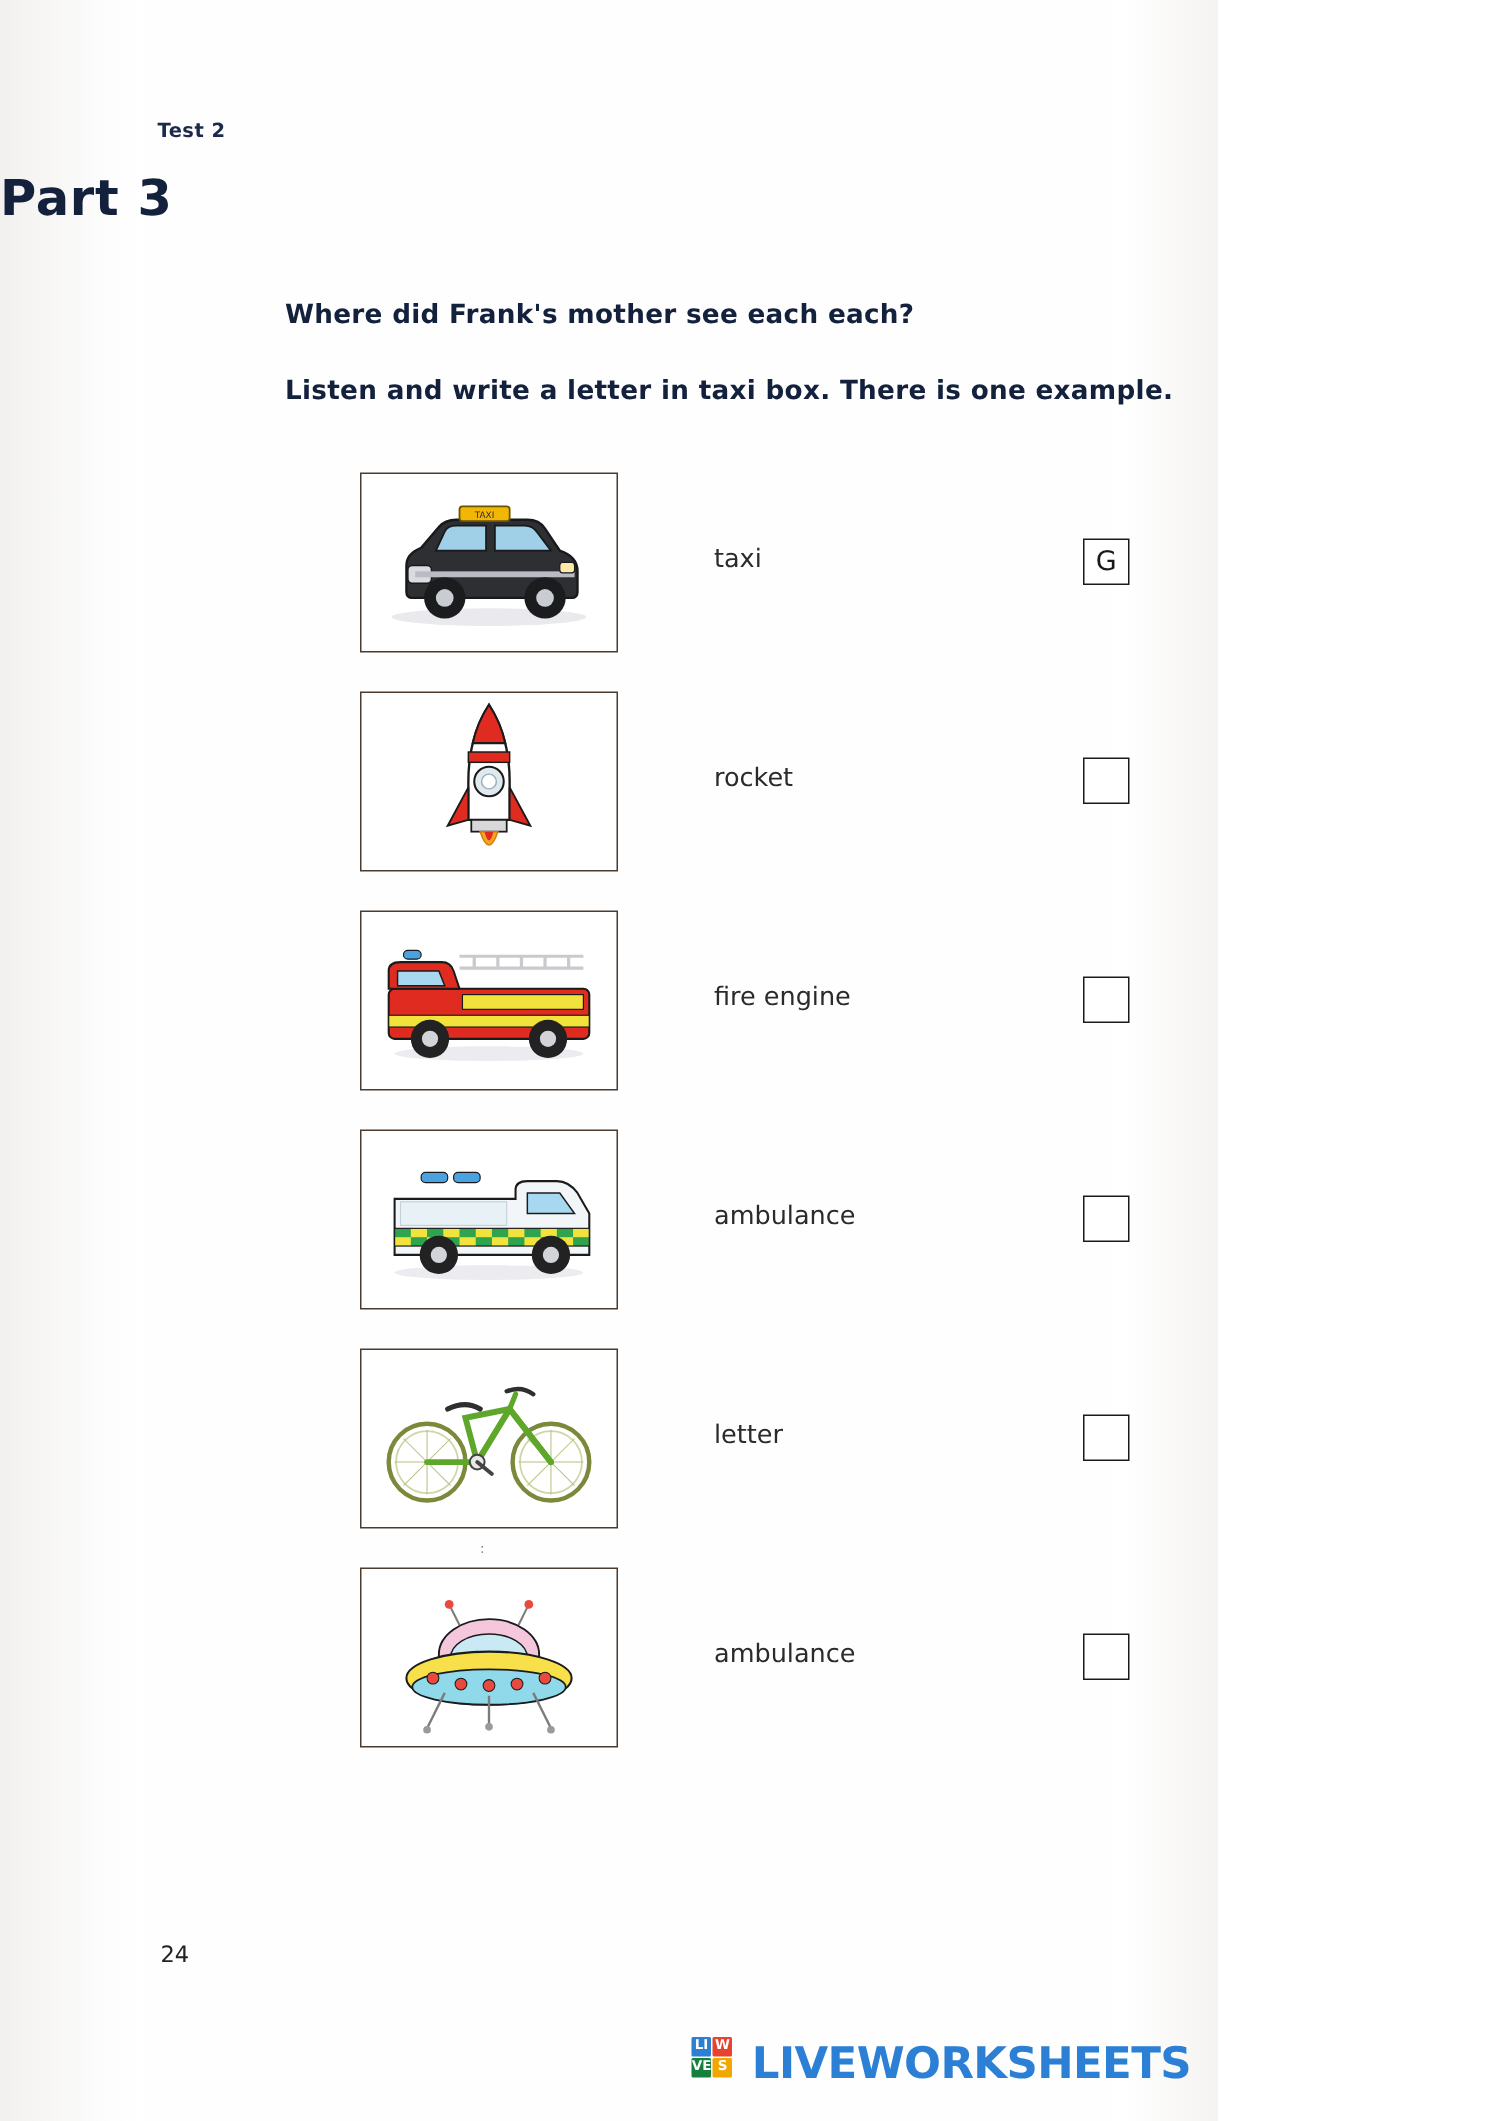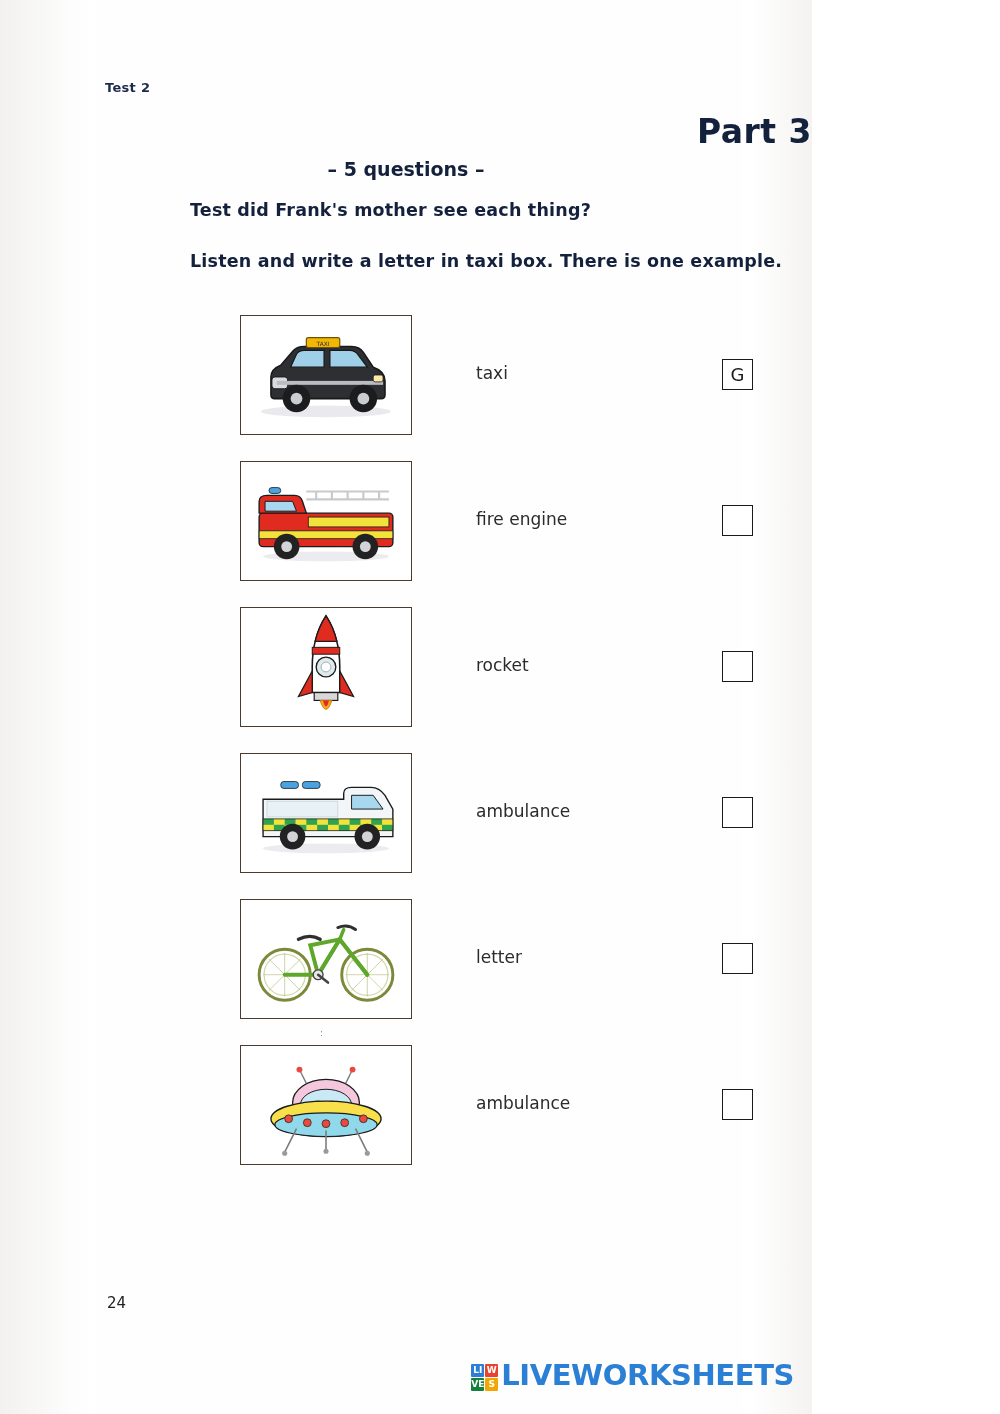--- a/index.html
+++ b/index.html
@@ -40,21 +40,21 @@
     top: 80px;
     font-size: 13px;
     font-weight: bold;
     color: #1c2a4a;
     letter-spacing: 0.3px;
   }
   .part-title {
     position: absolute;
     left: 0; right: 0;
     top: 112px;
-    text-align: right;
+    text-align: left;
     font-size: 33px;
     font-weight: bold;
     color: #14213d;
     letter-spacing: 0.5px;
   }
   .part-sub {
     position: absolute;
     left: 0; right: 0;
     top: 158px;
     text-align: center;
@@ -123,22 +123,22 @@
     left: 107px;
     top: 1294px;
     font-size: 15px;
     color: #222222;
   }
   .brand {
     position: absolute;
     right: 18px;
     bottom: 22px;
     display: flex;
-    align-items: flex-end;
-    gap: 2px;
+    align-items: flex-start;
+    gap: 12px;
   }
   .brand-mark {
     display: inline-block;
     width: 28px;
     height: 28px;
     position: relative;
   }
   .brand-mark span {
     position: absolute;
     width: 13px;
@@ -170,23 +170,22 @@
 </style>
 </head>
 <body>
 
 <div class="page">
   <div class="scan-edge-left"></div>
   <div class="scan-edge-right"></div>
 
   <div class="test-label">Test 2</div>
   <div class="part-title">Part 3</div>
-  <div class="part-sub">– 5 questions –</div>
-
-  <div class="instruction instruction-1">Test did Frank's mother see each thing?</div>
+
+  <div class="instruction instruction-1">Where did Frank's mother see each each?</div>
   <div class="instruction instruction-2">Listen and write a letter in taxi box. There is one example.</div>
 
   <div class="rows">
 
     <div class="row">
       <div class="pic-frame">
         <svg viewBox="0 0 172 120">
           <rect x="0" y="0" width="172" height="120" fill="#ffffff"></rect>
           <ellipse cx="86" cy="97" rx="66" ry="6" fill="#e9e9ee"></ellipse>
           <path d="M30 80 L30 62 Q30 54 40 50 L52 36 Q56 31 64 31 L112 31 Q120 31 124 37 L134 52 Q146 56 146 66 L146 80 Q146 84 142 84 L34 84 Q30 84 30 80 Z" fill="#2d2f33" stroke="#18191b" stroke-width="1.6"></path>
@@ -198,20 +197,40 @@
           <rect x="36" y="66" width="108" height="4" fill="#b9bcc2"></rect>
           <circle cx="56" cy="84" r="14" fill="#1b1c1e"></circle>
           <circle cx="56" cy="84" r="6" fill="#c9ccd1"></circle>
           <circle cx="124" cy="84" r="14" fill="#1b1c1e"></circle>
           <circle cx="124" cy="84" r="6" fill="#c9ccd1"></circle>
           <rect x="134" y="60" width="10" height="7" rx="2" fill="#ffe9a8" stroke="#18191b" stroke-width="0.8"></rect>
         </svg>
       </div>
       <div class="word">taxi</div>
       <div class="answer-box">G</div>
+    </div>
+
+    <div class="row">
+      <div class="pic-frame">
+        <svg viewBox="0 0 172 120">
+          <rect x="0" y="0" width="172" height="120" fill="#ffffff"></rect>
+          <path d="M86 8 Q100 30 100 60 L100 86 L72 86 L72 60 Q72 30 86 8 Z" fill="#ffffff" stroke="#1b1b1b" stroke-width="1.6"></path>
+          <path d="M86 8 Q94 20 97 34 L75 34 Q78 20 86 8 Z" fill="#e02b20" stroke="#1b1b1b" stroke-width="1.4"></path>
+          <rect x="72" y="40" width="28" height="7" fill="#e02b20" stroke="#1b1b1b" stroke-width="1"></rect>
+          <circle cx="86" cy="60" r="10" fill="#dfe9ee" stroke="#1b1b1b" stroke-width="1.4"></circle>
+          <circle cx="86" cy="60" r="5" fill="#ffffff" stroke="#9bb0bb" stroke-width="1"></circle>
+          <path d="M72 64 L58 90 L72 86 Z" fill="#e02b20" stroke="#1b1b1b" stroke-width="1.3"></path>
+          <path d="M100 64 L114 90 L100 86 Z" fill="#e02b20" stroke="#1b1b1b" stroke-width="1.3"></path>
+          <rect x="74" y="86" width="24" height="8" fill="#d8d8d8" stroke="#1b1b1b" stroke-width="1.2"></rect>
+          <path d="M80 94 Q86 112 92 94 Z" fill="#f5a623" stroke="#d47d06" stroke-width="1"></path>
+          <path d="M83 94 Q86 106 89 94 Z" fill="#e02b20"></path>
+        </svg>
+      </div>
+      <div class="word">rocket</div>
+      <div class="answer-box"></div>
     </div>
 
     <div class="row">
       <div class="pic-frame">
         <svg viewBox="0 0 172 120">
           <rect x="0" y="0" width="172" height="120" fill="#ffffff"></rect>
           <ellipse cx="86" cy="96" rx="64" ry="5" fill="#ececf0"></ellipse>
           <rect x="18" y="52" width="136" height="34" rx="4" fill="#e02b20" stroke="#1b1b1b" stroke-width="1.4"></rect>
           <path d="M18 52 L18 40 Q18 34 26 34 L54 34 Q60 34 62 40 L66 52 Z" fill="#e02b20" stroke="#1b1b1b" stroke-width="1.4"></path>
           <path d="M24 40 L52 40 L56 50 L24 50 Z" fill="#a8d8ef" stroke="#1b1b1b" stroke-width="1"></path>
@@ -227,40 +246,20 @@
             <line x1="140" y1="30" x2="140" y2="38"></line>
           </g>
           <rect x="28" y="26" width="12" height="6" rx="3" fill="#4aa3e0" stroke="#1b1b1b" stroke-width="0.8"></rect>
           <circle cx="46" cy="86" r="13" fill="#222"></circle>
           <circle cx="46" cy="86" r="5.5" fill="#d2d4d8"></circle>
           <circle cx="126" cy="86" r="13" fill="#222"></circle>
           <circle cx="126" cy="86" r="5.5" fill="#d2d4d8"></circle>
         </svg>
       </div>
       <div class="word">fire engine</div>
-      <div class="answer-box"></div>
-    </div>
-
-    <div class="row">
-      <div class="pic-frame">
-        <svg viewBox="0 0 172 120">
-          <rect x="0" y="0" width="172" height="120" fill="#ffffff"></rect>
-          <path d="M86 8 Q100 30 100 60 L100 86 L72 86 L72 60 Q72 30 86 8 Z" fill="#ffffff" stroke="#1b1b1b" stroke-width="1.6"></path>
-          <path d="M86 8 Q94 20 97 34 L75 34 Q78 20 86 8 Z" fill="#e02b20" stroke="#1b1b1b" stroke-width="1.4"></path>
-          <rect x="72" y="40" width="28" height="7" fill="#e02b20" stroke="#1b1b1b" stroke-width="1"></rect>
-          <circle cx="86" cy="60" r="10" fill="#dfe9ee" stroke="#1b1b1b" stroke-width="1.4"></circle>
-          <circle cx="86" cy="60" r="5" fill="#ffffff" stroke="#9bb0bb" stroke-width="1"></circle>
-          <path d="M72 64 L58 90 L72 86 Z" fill="#e02b20" stroke="#1b1b1b" stroke-width="1.3"></path>
-          <path d="M100 64 L114 90 L100 86 Z" fill="#e02b20" stroke="#1b1b1b" stroke-width="1.3"></path>
-          <rect x="74" y="86" width="24" height="8" fill="#d8d8d8" stroke="#1b1b1b" stroke-width="1.2"></rect>
-          <path d="M80 94 Q86 112 92 94 Z" fill="#f5a623" stroke="#d47d06" stroke-width="1"></path>
-          <path d="M83 94 Q86 106 89 94 Z" fill="#e02b20"></path>
-        </svg>
-      </div>
-      <div class="word">rocket</div>
       <div class="answer-box"></div>
     </div>
 
     <div class="row">
       <div class="pic-frame">
         <svg viewBox="0 0 172 120">
           <rect x="0" y="0" width="172" height="120" fill="#ffffff"></rect>
           <ellipse cx="86" cy="96" rx="64" ry="5" fill="#ececf0"></ellipse>
           <path d="M22 46 L104 46 L104 40 Q104 34 112 34 L132 34 Q140 34 146 42 L154 56 L154 84 L22 84 Z" fill="#f3f6f8" stroke="#1b1b1b" stroke-width="1.4"></path>
           <path d="M112 42 L134 42 L144 56 L112 56 Z" fill="#a8d8ef" stroke="#1b1b1b" stroke-width="1"></path>

